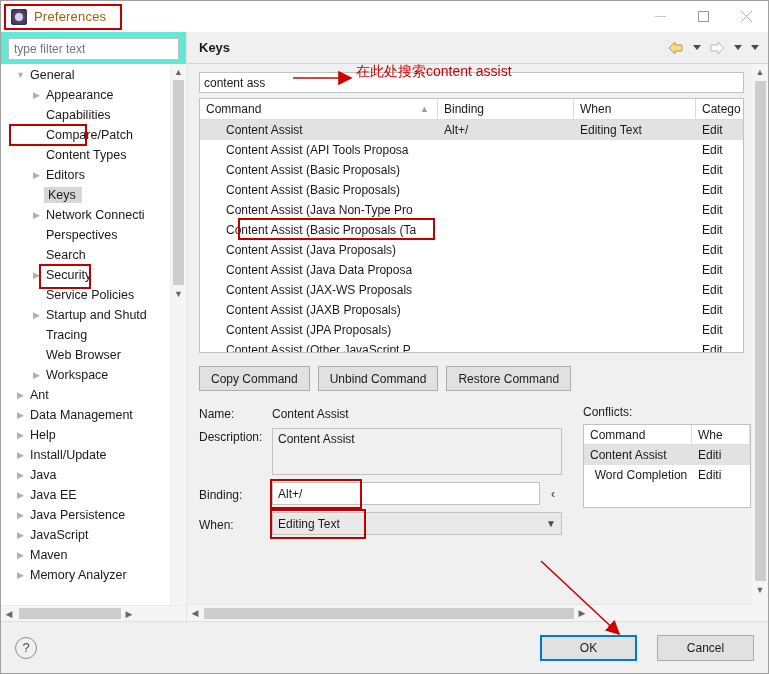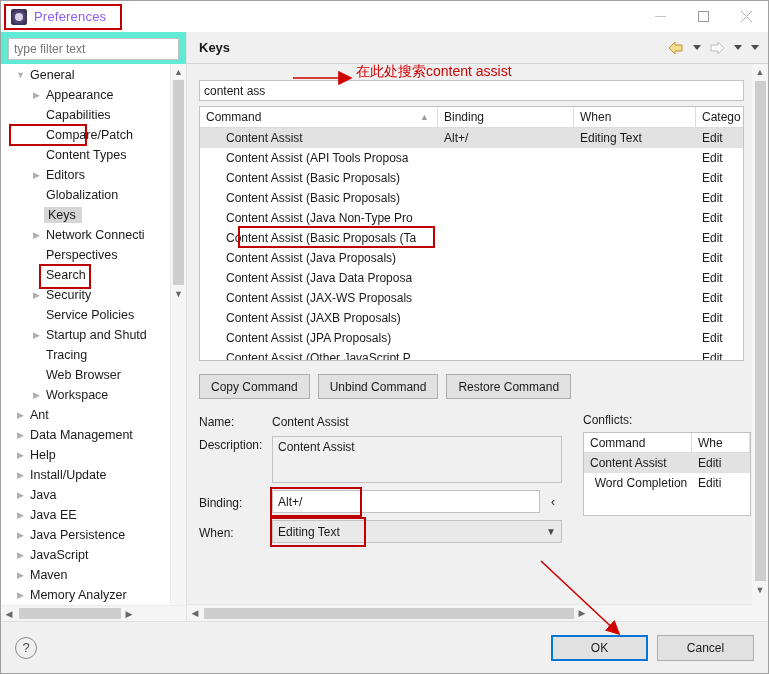--- a/index.html
+++ b/index.html
@@ -32,21 +32,21 @@
     border-radius: 3px;
     background: radial-gradient(circle at 50% 50%, #6f5f8f 0%, #4a3f6b 55%, #2b2440 100%);
     box-shadow: inset 0 0 0 1px #3a3050;
   }
   .app-icon::after {
     content: ""; position: absolute; left: 4px; top: 4px;
     width: 8px; height: 8px; border-radius: 50%;
     background: #d8d2e6;
   }
   #title-text {
-    font-size: 13px; color: #8b5cf6; letter-spacing: .2px;
+    font-size: 13px; color: #a16207; letter-spacing: .2px;
   }
   #title-highlight {
     position: absolute; left: 3px; top: 3px; width: 118px; height: 26px;
     border: 2px solid #c00000; pointer-events: none;
   }
   #wincontrols {
     margin-left: auto; display: flex; height: 31px;
   }
   .wbtn {
     width: 43px; height: 31px;
@@ -135,21 +135,21 @@
 
   #keys-content {
     flex: 1 1 auto; min-height: 0; display: flex; flex-direction: column;
     padding: 0; position: relative;
   }
   #content-inner {
     flex: 1 1 auto; min-height: 0; display: flex; flex-direction: column;
     padding: 8px 0 0 12px;
   }
 
-  #search-row { display: flex; align-items: center; margin-top: 8px; }
+  #search-row { display: flex; align-items: center; }
   #search-input {
     width: 545px; height: 21px; border: 1px solid #c2c2c2; background: #fff;
     font-family: "Liberation Sans", sans-serif; font-size: 12px; color: #1a1a1a;
     padding: 0 4px; outline: none;
   }
 
   
   #table-wrap {
     margin-top: 5px; width: 545px; height: 255px;
     border: 1px solid #c2c2c2; background: #fff;
@@ -244,21 +244,21 @@
     border-top: 1px solid #dfdfdf;
     display: flex; align-items: center; padding: 0 14px;
     position: relative;
   }
   #help-icon {
     width: 22px; height: 22px; border-radius: 50%;
     border: 1px solid #8d8d8d; color: #4a4a4a;
     display: flex; align-items: center; justify-content: center;
     font-size: 13px;
   }
-  #footer-btns { margin-left: auto; display: flex; gap: 9px; align-items: center; padding-left: 36px; }
+  #footer-btns { margin-left: auto; display: flex; gap: 20px; align-items: center; padding-left: 36px; }
   .fbtn {
     width: 97px; height: 26px; background: #e1e1e1; border: 1px solid #adadad;
     font-size: 12px; color: #1a1a1a; display: flex; align-items: center; justify-content: center;
   }
   .fbtn.primary { border: 2px solid #0078d7; background: #e1e1e1; }
 
   
   #anno-layer { position: absolute; left: 0; top: 0; width: 769px; height: 674px; pointer-events: none; }
   #anno-text {
     position: absolute; left: 355px; top: 62px; width: 165px;
@@ -321,24 +321,20 @@
               <span class="arrow"></span>
               <span class="lbl">Compare/Patch</span>
             </div>
             <div class="tnode lvl2">
               <span class="arrow"></span>
               <span class="lbl">Content Types</span>
             </div>
             <div class="tnode lvl2">
               <span class="arrow">▶</span>
               <span class="lbl">Editors</span>
-            </div>
-            <div class="tnode lvl2">
-              <span class="arrow"></span>
-              <span class="lbl">Globalization</span>
             </div>
             <div class="tnode lvl2 sel">
               <span class="arrow"></span>
               <span class="lbl">Keys</span>
             </div>
             <div class="tnode lvl2">
               <span class="arrow">▶</span>
               <span class="lbl">Network Connecti</span>
             </div>
             <div class="tnode lvl2">

